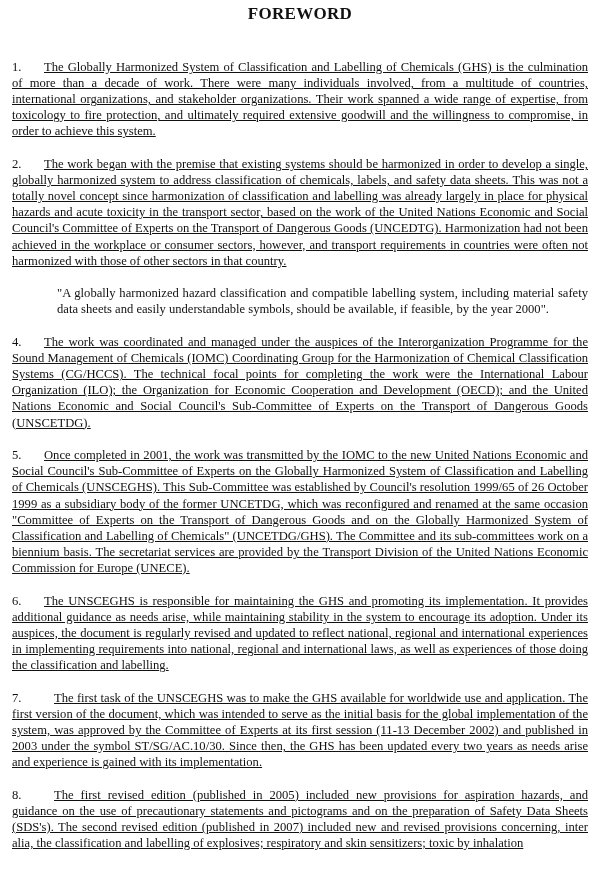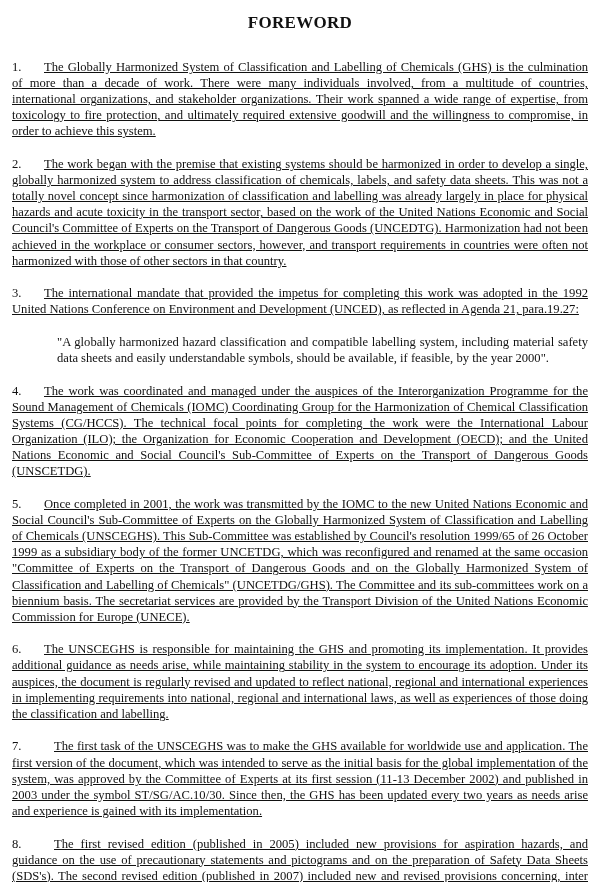--- a/index.html
+++ b/index.html
@@ -15,21 +15,21 @@
       width: 600px;
       height: 882px;
       box-sizing: border-box;
       padding: 0 12px 0 12px;
     }
     .title {
       text-align: center;
       font-weight: bold;
       font-size: 17px;
       margin: 0;
-      padding-top: 12px;
+      padding-top: 3px;
       height: 22px;
       line-height: 22px;
       letter-spacing: 0.3px;
     }
     .body {
       position: absolute;
       left: 12px;
       right: 12px;
       top: 59px;
     }
@@ -56,21 +56,20 @@
 <body>
 
 <div class="page">
   <h1 class="title">FOREWORD</h1>
 
   <div class="body">
     <p class="para"><span class="num">1.</span><span>The Globally Harmonized System of Classification and Labelling of Chemicals (GHS) is the culmination of more than a decade of work. There were many individuals involved, from a multitude of countries, international organizations, and stakeholder organizations. Their work spanned a wide range of expertise, from toxicology to fire protection, and ultimately required extensive goodwill and the willingness to compromise, in order to achieve this system.</span></p>
 
     <p class="para"><span class="num">2.</span><span>The work began with the premise that existing systems should be harmonized in order to develop a single, globally harmonized system to address classification of chemicals, labels, and safety data sheets. This was not a totally novel concept since harmonization of classification and labelling was already largely in place for physical hazards and acute toxicity in the transport sector, based on the work of the United Nations Economic and Social Council's Committee of Experts on the Transport of Dangerous Goods (UNCEDTG). Harmonization had not been achieved in the workplace or consumer sectors, however, and transport requirements in countries were often not harmonized with those of other sectors in that country.</span></p>
 
-    <p class="para"><span class="num">3.</span><span>The international mandate that provided the impetus for completing this work was adopted in the 1992 United Nations Conference on Environment and Development (UNCED), as reflected in Agenda 21, para.19.27:</span></p>
 
     <p class="quote">"A globally harmonized hazard classification and compatible labelling system, including material safety data sheets and easily understandable symbols, should be available, if feasible, by the year 2000".</p>
 
     <p class="para"><span class="num">4.</span><span>The work was coordinated and managed under the auspices of the Interorganization Programme for the Sound Management of Chemicals (IOMC) Coordinating Group for the Harmonization of Chemical Classification Systems (CG/HCCS). The technical focal points for completing the work were the International Labour Organization (ILO); the Organization for Economic Cooperation and Development (OECD); and the United Nations Economic and Social Council's Sub-Committee of Experts on the Transport of Dangerous Goods (UNSCETDG).</span></p>
 
     <p class="para"><span class="num">5.</span><span>Once completed in 2001, the work was transmitted by the IOMC to the new United Nations Economic and Social Council's Sub-Committee of Experts on the Globally Harmonized System of Classification and Labelling of Chemicals (UNSCEGHS). This Sub-Committee was established by Council's resolution 1999/65 of 26 October 1999 as a subsidiary body of the former UNCETDG, which was reconfigured and renamed at the same occasion "Committee of Experts on the Transport of Dangerous Goods and on the Globally Harmonized System of Classification and Labelling of Chemicals" (UNCETDG/GHS). The Committee and its sub-committees work on a biennium basis. The secretariat services are provided by the Transport Division of the United Nations Economic Commission for Europe (UNECE).</span></p>
 
     <p class="para"><span class="num">6.</span><span>The UNSCEGHS is responsible for maintaining the GHS and promoting its implementation. It provides additional guidance as needs arise, while maintaining stability in the system to encourage its adoption. Under its auspices, the document is regularly revised and updated to reflect national, regional and international experiences in implementing requirements into national, regional and international laws, as well as experiences of those doing the classification and labelling.</span></p>
 
     <p class="para wide"><span class="num">7.</span><span>The first task of the UNSCEGHS was to make the GHS available for worldwide use and application. The first version of the document, which was intended to serve as the initial basis for the global implementation of the system, was approved by the Committee of Experts at its first session (11-13 December 2002) and published in 2003 under the symbol ST/SG/AC.10/30. Since then, the GHS has been updated every two years as needs arise and experience is gained with its implementation.</span></p>

